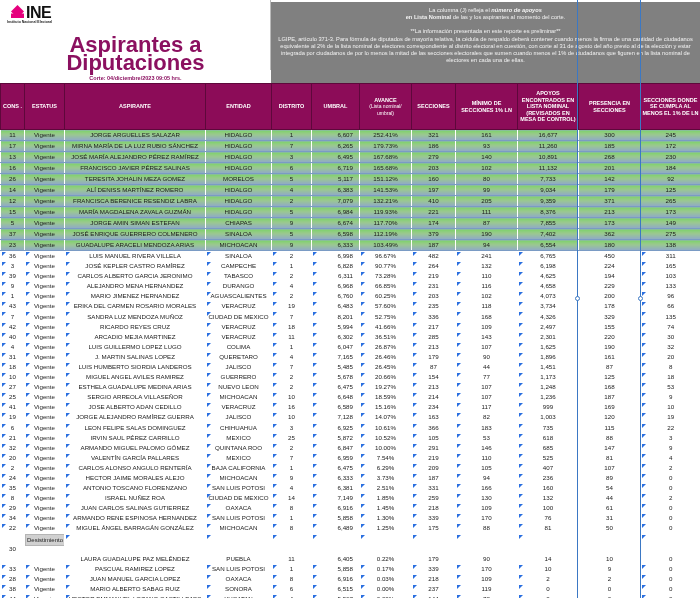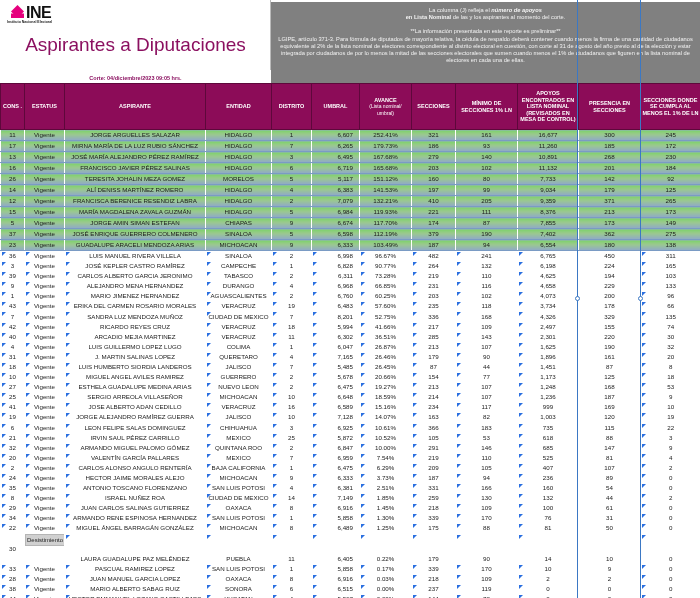--- a/index.html
+++ b/index.html
@@ -5,21 +5,21 @@
   * { box-sizing: border-box; margin: 0; padding: 0; }
   html, body { width: 700px; height: 598px; overflow: hidden; background: #ffffff; }
   body { font-family: "Liberation Sans", sans-serif; font-size: 7px; color: #222; position: relative; }
 
   .top { position: absolute; left: 0; top: 0; width: 700px; height: 83px; }
   .brand { position: absolute; left: 0; top: 0; width: 271px; height: 70px; background: #fff; border-right: 1px solid #bbb; }
   .logo { position: absolute; left: 6px; top: 4px; width: 60px; height: 22px; }
   .logo-mark { position: absolute; left: 5px; top: 1px; width: 13px; height: 13px; }
   .logo-text { position: absolute; left: 20px; top: 0px; font-size: 16px; font-weight: bold; color: #111; letter-spacing: -0.5px; }
   .logo-sub { position: absolute; left: 1px; top: 16px; font-size: 3.5px; font-weight: bold; color: #222; white-space: nowrap; }
-  .title { position: absolute; left: 0; width: 271px; top: 36px; text-align: center; color: #8b1060; font-size: 19px; font-weight: normal; line-height: 18px; }
+  .title { position: absolute; left: 0; width: 271px; top: 36px; text-align: center; color: #8b1060; font-size: 22px; font-weight: bold; line-height: 18px; }
   .corte { position: absolute; left: 0; width: 271px; top: 75px; text-align: center; color: #8b1060; font-size: 5.5px; font-weight: bold; }
 
   .notice { position: absolute; left: 271px; top: 2px; width: 429px; height: 81px; background: #808080; color: #f2f2f2; font-size: 5.7px; line-height: 7.2px; text-align: center; padding: 5px 3px 0 3px; }
   .notice p { margin: 0; }
   .notice .gap { height: 7px; }
 
   table { position: absolute; left: 0; top: 83px; width: 700px; border-collapse: collapse; table-layout: fixed; }
   th { background: #8c0c58; color: #fff; font-size: 5.5px; font-weight: bold; text-align: center; vertical-align: middle; border: 1px solid #5e083b; height: 46px; line-height: 6.6px; padding: 0 1px; }
   th .small { font-weight: normal; font-size: 5px; display: block; }
   td { font-size: 6.2px; text-align: center; height: 10.1px; line-height: 10px; white-space: nowrap; overflow: hidden; position: relative; border-left: 1px solid transparent; }

